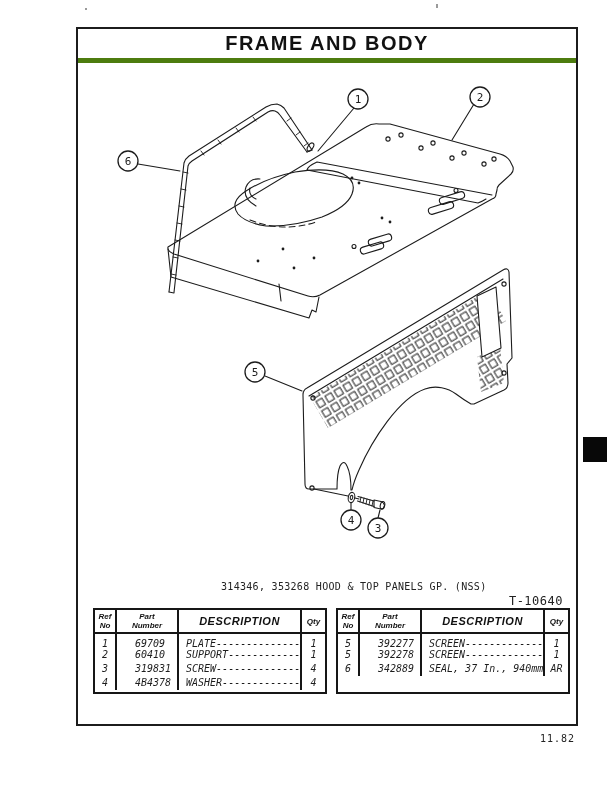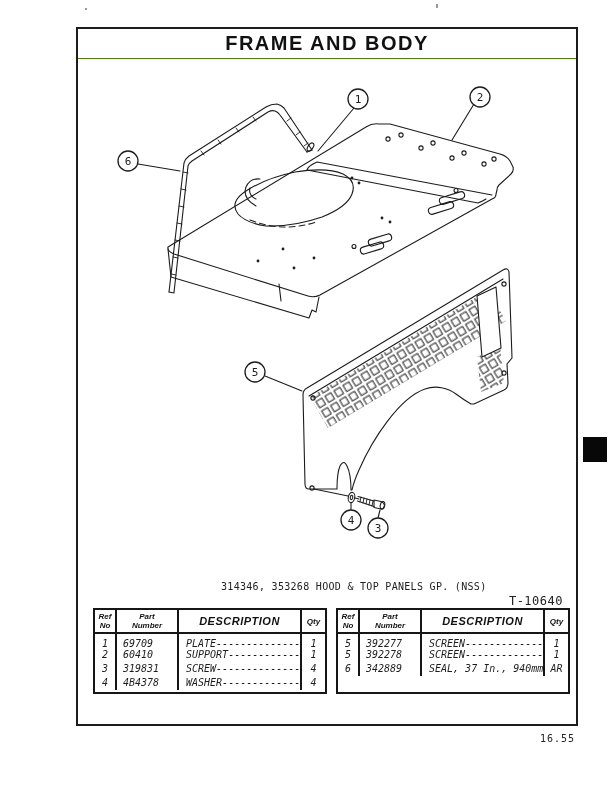--- a/index.html
+++ b/index.html
@@ -6,21 +6,21 @@
   body{
     width:614px;height:791px;position:relative;background:#ffffff;
     font-family:"DejaVu Sans Mono", monospace;color:#1a1a1a;overflow:hidden;
   }
   .speck{position:absolute;background:#9a9a9a;}
   .page-border{
     position:absolute;left:76px;top:27px;width:502px;height:699px;
     border:2px solid #1c1c1c;box-sizing:border-box;background:#fff;
   }
   .title-band{
-    height:29px;border-bottom:1px solid #4d7c0f;
+    height:29px;border-bottom:5px solid #4d7c0f;
     display:flex;align-items:center;justify-content:center;
   }
   .page-title{
     font-family:"Liberation Sans", sans-serif;font-weight:bold;
     font-size:20px;letter-spacing:1.5px;color:#111;
   }
   .figure-svg{position:absolute;left:0;top:0;width:614px;height:791px;}
   .caption{
     position:absolute;left:221px;top:581px;font-size:10px;letter-spacing:.3px;
     white-space:pre;color:#222;
@@ -51,21 +51,21 @@
     line-height:9px;color:#111;
   }
   .hcell.desc{font-size:11px;letter-spacing:.5px;text-align:center;}
   .hcell.qty{border-right:none;}
   .bcell{
     font-size:10px;line-height:14px;white-space:pre;color:#1d1d1d;
     border-right:2px solid #161616;overflow:hidden;
   }
   .bcell.first{padding-top:3px;}
   .bcell.ref{text-align:center;}
-  .bcell.part{padding-left:6px;}
+  .bcell.part{padding-left:18px;}
   .bcell.desc{padding-left:7px;}
   .bcell.qty{text-align:center;border-right:none;}
 </style>
 </head>
 <body>
 
 <div class="speck" style="left:85px;top:8px;width:2px;height:2px;"></div>
 <div class="speck" style="left:436px;top:4px;width:2px;height:4px;"></div>
 
 <div class="page-border">
@@ -251,13 +251,13 @@
   <div class="bcell desc">SCREEN---------------</div>
   <div class="bcell qty">1</div>
 
   <div class="bcell ref">6</div>
   <div class="bcell part">342889</div>
   <div class="bcell desc">SEAL, 37 In., 940mm--</div>
   <div class="bcell qty">AR</div>
 </div>
 
 <div class="tab-marker"></div>
-<div class="page-number">16.55</div>
+<div class="page-number">11.82</div>
 
 </body></html>

